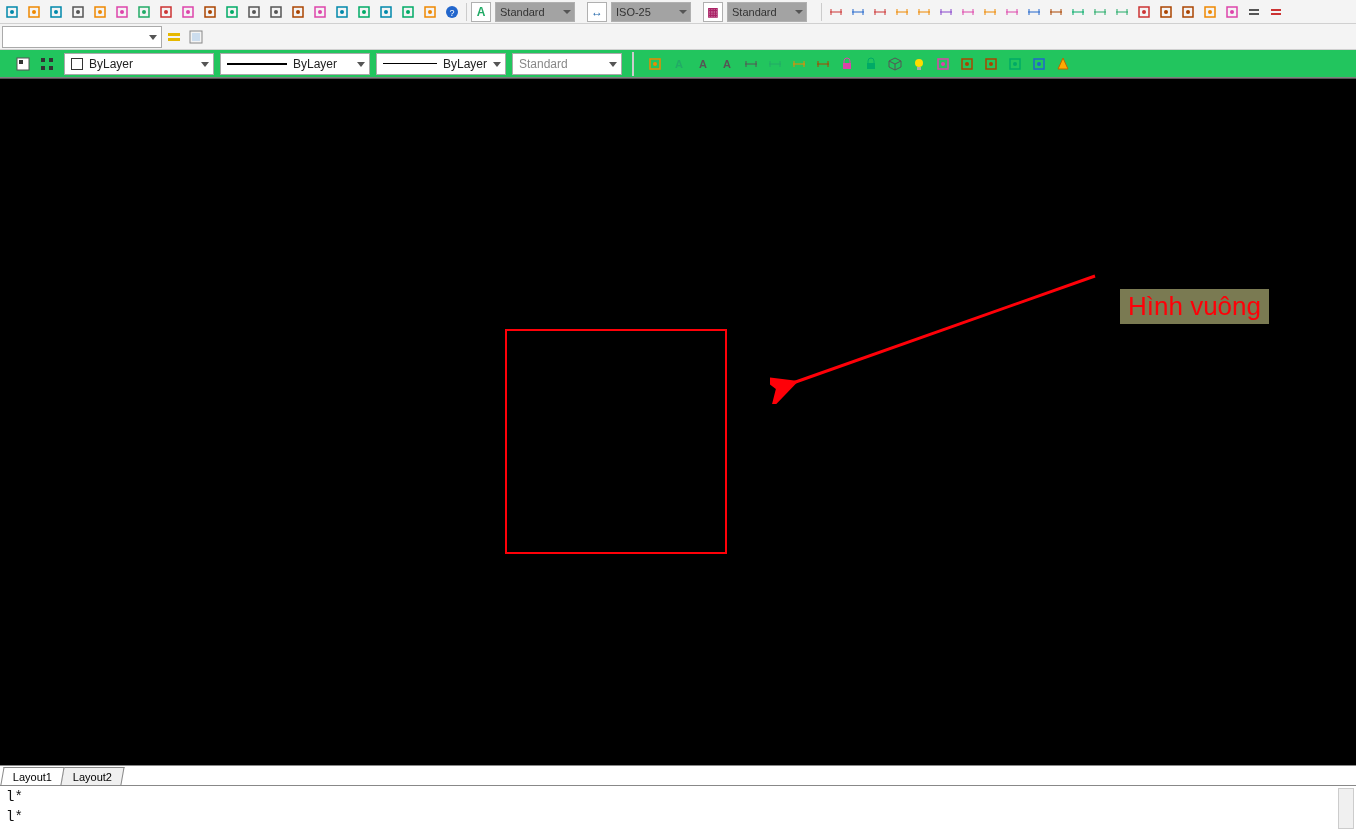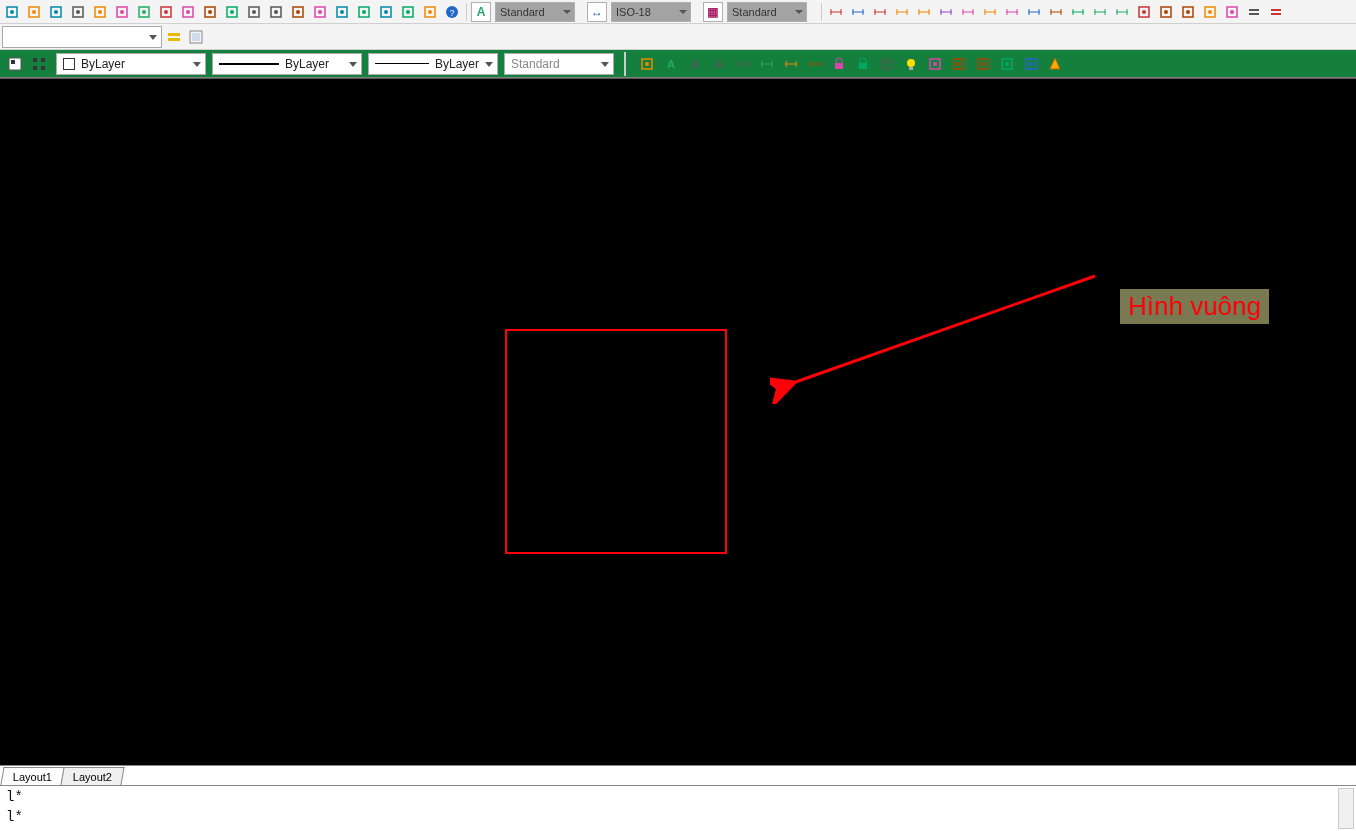--- a/index.html
+++ b/index.html
@@ -68,24 +68,24 @@
   }
 
   
   .ic { font-size: 12px; line-height:1; font-weight:bold; }
 
   
   .props-row {
     display:flex;
     align-items:center;
     height: 28px;
-    background:#15803d;
+    background:#22c55e;
     border-bottom:1px solid #808080;
     gap:6px;
-    padding: 2px 4px;
+    padding: 2px 12px;
   }
   .layer-input {
     width: 160px;
     height: 22px;
     border: 1px solid #aaa;
     background:#fff;
     display:flex;
     align-items:center;
     padding:0 4px;
     position:relative;
@@ -325,21 +325,21 @@
   <div class="sep"></div>
 
   <div class="style-lead-icon">
       <span class="ic" style="color:#2a6;">A</span>
     </div>
   <div class="style-combo">Standard</div>
 
   <div class="style-lead-icon">
       <span class="ic" style="color:#26a;">↔</span>
     </div>
-  <div class="style-combo">ISO-18</div>
+  <div class="style-combo">ISO-25</div>
 
   <div class="style-lead-icon">
       <span class="ic" style="color:#a26;">▦</span>
     </div>
   <div class="style-combo">Standard</div>
 
   <div class="sep"></div>
 
   <div id="dim-icons" style="display:flex;align-items:center;gap:2px;">
       <div class="icon-btn">

